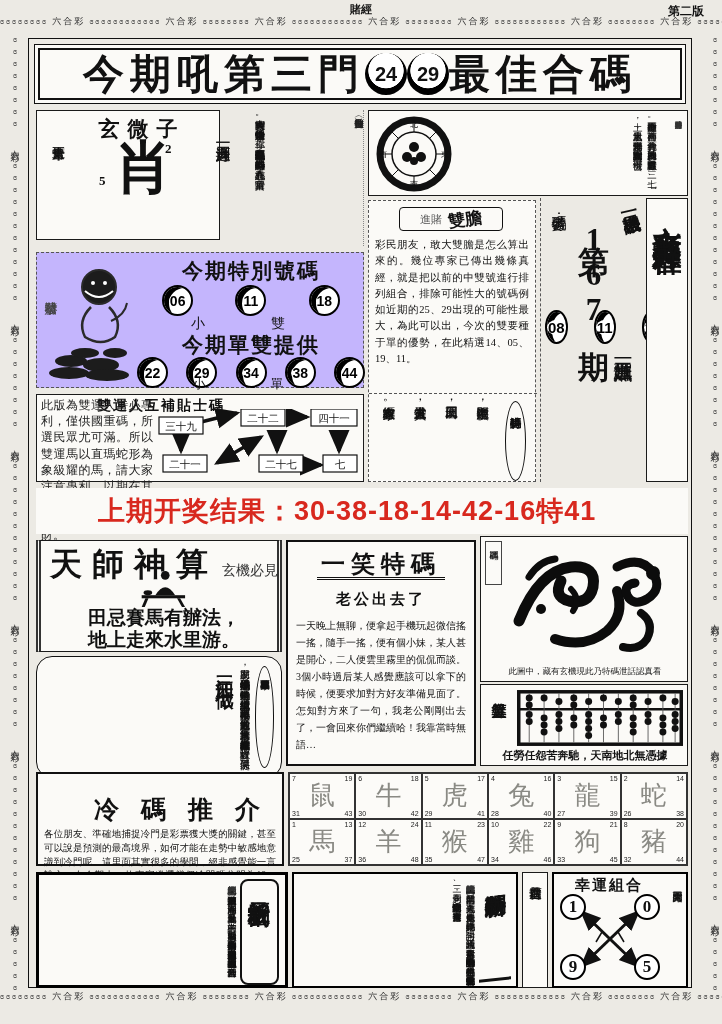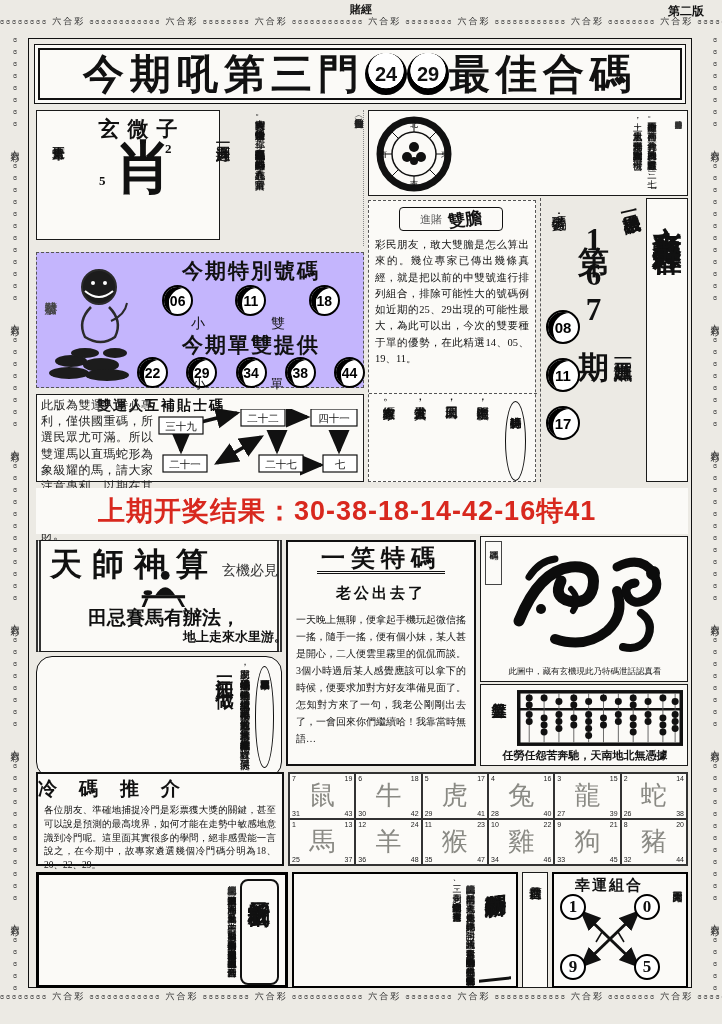--- a/index.html
+++ b/index.html
@@ -201,21 +201,21 @@
       <span class="vtxt" style="font-size:12.5px;">丑去寅來人益健，</span>
       <span class="vtxt" style="font-size:12.5px;">家家有本難念經。</span>
     </div>
   </div>
 
   <div class="abs" style="left:540px;top:198px;width:100px;height:284px;border-left:1px dashed #555;">
     <div class="abs vtxt" style="right:2px;top:2px;height:110px;font-size:17px;font-weight:bold;transform:rotate(-13deg);transform-origin:top right;">一語破天機</div>
     <div class="abs vtxt" style="right:26px;top:24px;height:150px;font-size:31px;font-weight:bold;">第167期</div>
     <div class="abs vtxt" style="right:4px;top:150px;height:130px;font-size:19px;">一三嫵媚無且歌</div>
     <div class="abs vtxt" style="left:8px;top:6px;height:100px;font-size:15px;">參考號碼：</div>
-    <div class="abs" style="left:4px;top:112px;width:36px;display:flex;flex-direction:column;gap:14px;align-items:center;">
+    <div class="abs" style="left:4px;top:112px;width:36px;display:flex;gap:26px;align-items:center;">
       <span class="numcirc" style="width:30px;height:30px;font-size:15px;">
           <span>08</span>
         </span>
       <span class="numcirc" style="width:30px;height:30px;font-size:15px;">
           <span>11</span>
         </span>
       <span class="numcirc" style="width:30px;height:30px;font-size:15px;">
           <span>17</span>
         </span>
     </div>
@@ -238,33 +238,33 @@
       <g fill="#111">
         <circle cx="52" cy="10" r="7"></circle>
         <path d="M36 42 q16 -26 32 0 z"></path>
         <rect x="14" y="42" width="70" height="5"></rect>
         <path d="M20 47 l-6 14 l5 0 l6 -14 z"></path>
           <path d="M76 47 l8 14 l-5 0 l-8 -14 z"></path>
         <ellipse cx="24" cy="38" rx="7" ry="4"></ellipse>
       </g>
     </svg>
     <div class="abs" style="left:0;top:66px;width:246px;text-align:center;font-size:19px;font-weight:bold;line-height:1.2;">田忌賽馬有辦法，</div>
-    <div class="abs" style="left:0;top:88px;width:246px;text-align:right;font-size:13px;font-weight:bold;line-height:1.2;">地上走來水里游。</div>
+    <div class="abs" style="left:0;top:88px;width:246px;text-align:center;font-size:19px;font-weight:bold;line-height:1.2;">地上走來水里游。</div>
   </div>
 
   <div class="abs" style="left:36px;top:656px;width:246px;height:122px;border:1.5px solid #111;border-radius:16px;background:#fbfaf7;padding:5px;">
     <div class="vtxt" style="height:110px;width:234px;float:right;font-size:10px;line-height:1.5;">
       <span class="oval" style="font-size:9px;font-weight:bold;display:inline-block;height:88px;margin:4px 2px;">雪林頭碼專家版</span>
       <span>彩民朋友，本欄上期提供中揀了幾個平碼，雖然未能連中特碼，但穩算繼續交出了成績。希望今期再接再厲吧。最近期的色波方面，見到長波重拾水準，今次本欄首個推介自然是紅波了，故驟《貪好，同又提供》。</span>
       <span style="font-size:18px;font-weight:bold;letter-spacing:4px;">三江四七做。</span>
     </div>
   </div>
 
   <div class="abs" style="left:286px;top:540px;width:190px;height:226px;border:2px solid #111;background:#fbfaf7;">
-    <div style="text-align:center;margin-top:0;">
+    <div style="text-align:center;margin-top:6px;">
       <span style="font-size:24px;font-weight:bold;letter-spacing:6px;border-bottom:3px double #111;padding:0 4px;">一笑特碼</span>
     </div>
     <div style="text-align:center;margin-top:10px;font-size:15px;font-weight:bold;letter-spacing:3px;">老公出去了</div>
     <div class="just" style="margin:8px 8px 0;font-size:10px;line-height:1.7;">一天晚上無聊，便拿起手機玩起微信搖一搖，隨手一搖，便有個小妹，某人甚是開心，二人便雲里霧里的侃侃而談。3個小時過后某人感覺應該可以拿下的時候，便要求加對方好友準備見面了。怎知對方來了一句，我老公剛剛出去了，一會回來你們繼續哈！我靠當時無語…</div>
   </div>
 
   <div class="abs box" style="left:480px;top:536px;width:208px;height:146px;">
     <div class="abs vtxt" style="left:4px;top:4px;height:44px;font-size:9px;border:1px solid #444;padding:2px 1px;">尋碼圖</div>
     <svg class="abs" style="left:20px;top:6px;" width="176" height="116" viewBox="0 0 176 116">
       <g stroke="#0c0c0c" fill="none" stroke-linecap="round">
@@ -342,21 +342,21 @@
           <circle cx="167" cy="48" r="4"></circle>
         <circle cx="181" cy="28" r="4"></circle>
           <circle cx="181" cy="36" r="4"></circle>
           <circle cx="181" cy="44" r="4"></circle>
       </g>
     </svg>
     <div class="abs" style="left:0;bottom:2px;width:208px;text-align:center;font-size:11px;font-weight:bold;">任勞任怨苦奔馳，天南地北無憑據</div>
   </div>
 
   <div class="abs" style="left:36px;top:772px;width:248px;height:94px;border:2px solid #111;background:#fbfaf7;">
-    <div style="text-align:left;margin-top:2px;font-size:19px;font-weight:bold;letter-spacing:22px;">冷碼推介</div>
+    <div style="text-align:right;margin-top:19px;font-size:25px;font-weight:bold;letter-spacing:22px;">冷碼推介</div>
     <div class="just" style="margin:2px 6px 0;font-size:9.5px;line-height:1.45;">各位朋友、準確地捕捉冷門是彩票獲大獎的關鍵，甚至可以說是預測的最高境界，如何才能在走勢中敏感地意識到冷門呢。這里面其實很多的學問，絕非感覺能一言說之，在今期中，故專家遴選幾個冷門碼分明為18、20、22、29。</div>
   </div>
 
   <div class="abs zgrid" style="left:288px;top:772px;width:400px;height:94px;border:1px solid #333;">
     <div class="zcell">
         <span class="zn tl">7</span>
         <span class="zn tr">19</span>
         <span class="za">鼠</span>
         <span class="zn bl">31</span>
         <span class="zn br">43</span>

